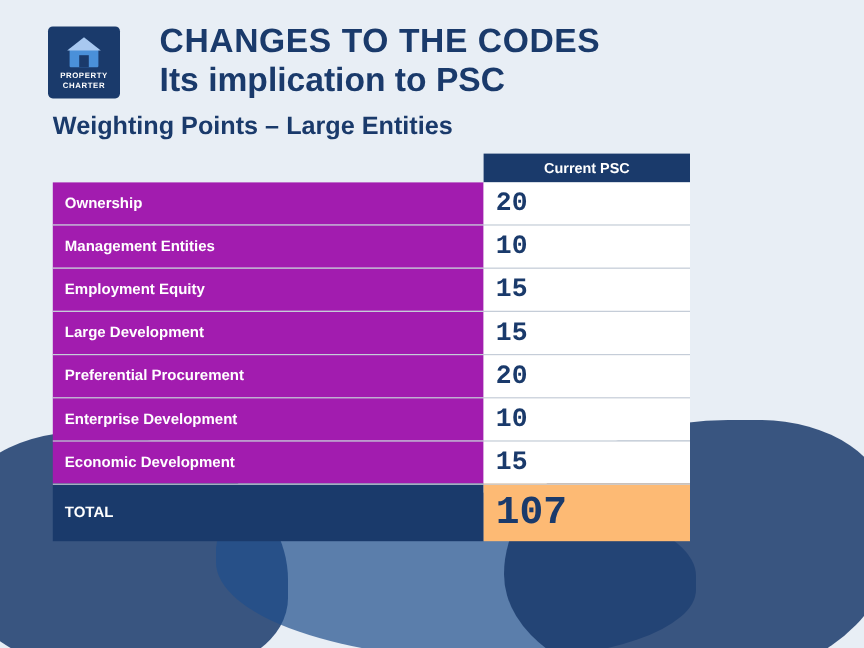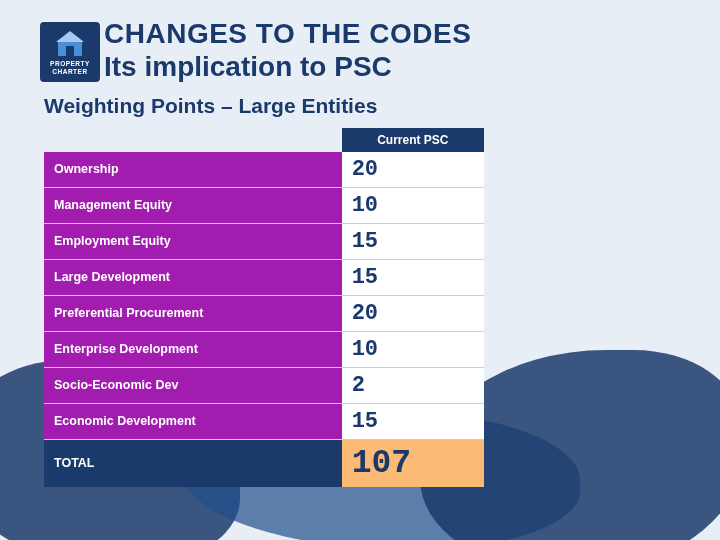--- a/index.html
+++ b/index.html
@@ -57,21 +57,21 @@
 
     .content {
       position: relative;
       z-index: 10;
       padding: 18px 40px 10px 40px;
     }
 
     .header-row {
       display: flex;
       align-items: flex-start;
-      gap: 4px;
+      gap: 33px;
       margin-bottom: 10px;
     }
 
     .logo-box {
       width: 60px;
       height: 60px;
       background: #1a3a6b;
       border-radius: 4px;
       display: flex;
       flex-direction: column;
@@ -121,21 +121,21 @@
       margin-bottom: 10px;
       margin-left: 4px;
     }
 
     .table-wrapper {
       margin-left: 4px;
     }
 
     table {
       border-collapse: collapse;
-      width: 440px;
+      width: 531px;
     }
 
     thead tr th {
       background: #1a3a6b;
       color: #fff;
       font-size: 12px;
       font-weight: bold;
       padding: 5px 14px;
       text-align: center;
     }
@@ -222,42 +222,38 @@
           <th></th>
           <th>Current PSC</th>
         </tr>
       </thead>
       <tbody id="table-body">
       <tr>
             <td>Ownership</td>
             <td>20</td>
           </tr>
           <tr>
-            <td>Management Equity</td>
+            <td>Management Entities</td>
             <td>10</td>
           </tr>
           <tr>
             <td>Employment Equity</td>
             <td>15</td>
           </tr>
           <tr>
             <td>Large Development</td>
             <td>15</td>
           </tr>
           <tr>
             <td>Preferential Procurement</td>
             <td>20</td>
           </tr>
           <tr>
             <td>Enterprise  Development</td>
             <td>10</td>
-          </tr>
-          <tr>
-            <td>Socio-Economic Dev</td>
-            <td>2</td>
           </tr>
           <tr>
             <td>Economic Development</td>
             <td>15</td>
           </tr>
           <tr>
             <td>TOTAL</td>
             <td>107</td>
           </tr>
         </tbody>

